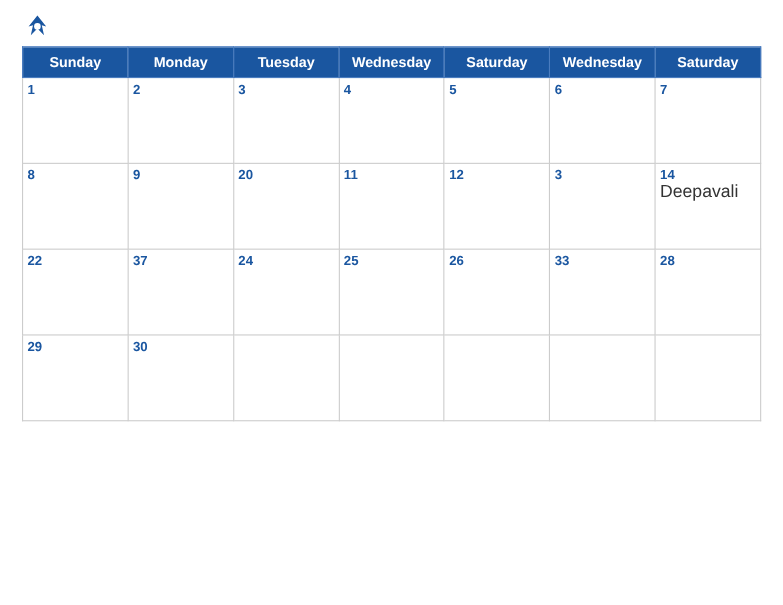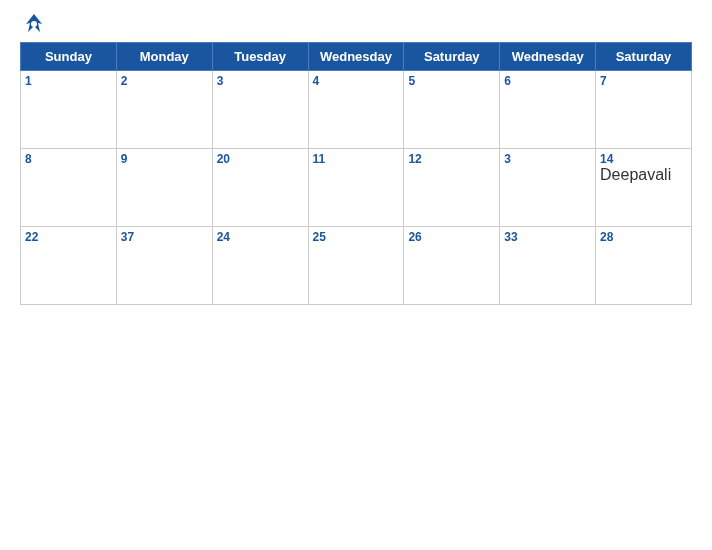--- a/index.html
+++ b/index.html
@@ -180,14 +180,27 @@
         <td>
           <span class="day-number">26</span>
         </td>
         <td>
           <span class="day-number">33</span>
         </td>
         <td>
           <span class="day-number">28</span>
         </td>
       </tr>
+      <tr>
+        <td>
+          <span class="day-number">29</span>
+        </td>
+        <td>
+          <span class="day-number">30</span>
+        </td>
+        <td></td>
+        <td></td>
+        <td></td>
+        <td></td>
+        <td></td>
+      </tr>
     </tbody>
 </table>
 
 </body></html>

